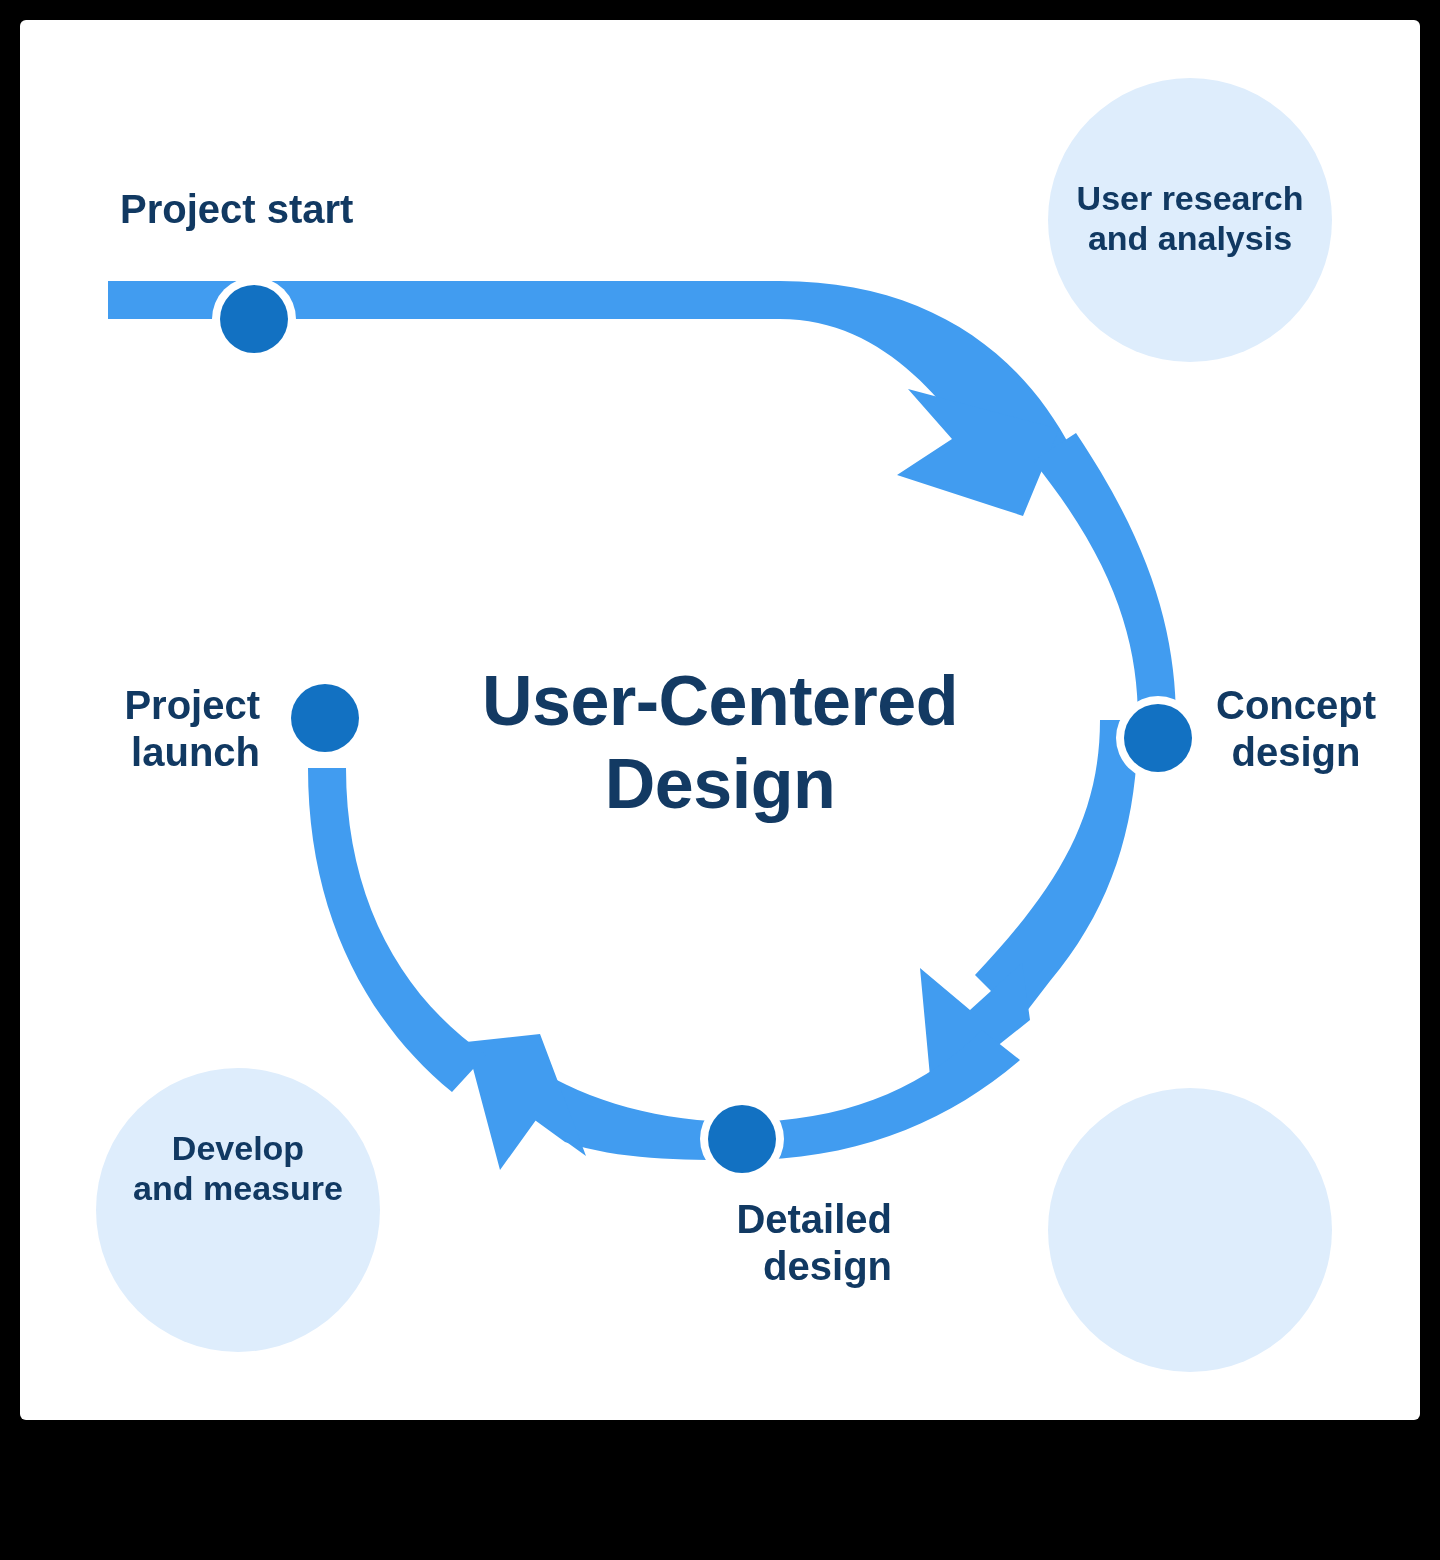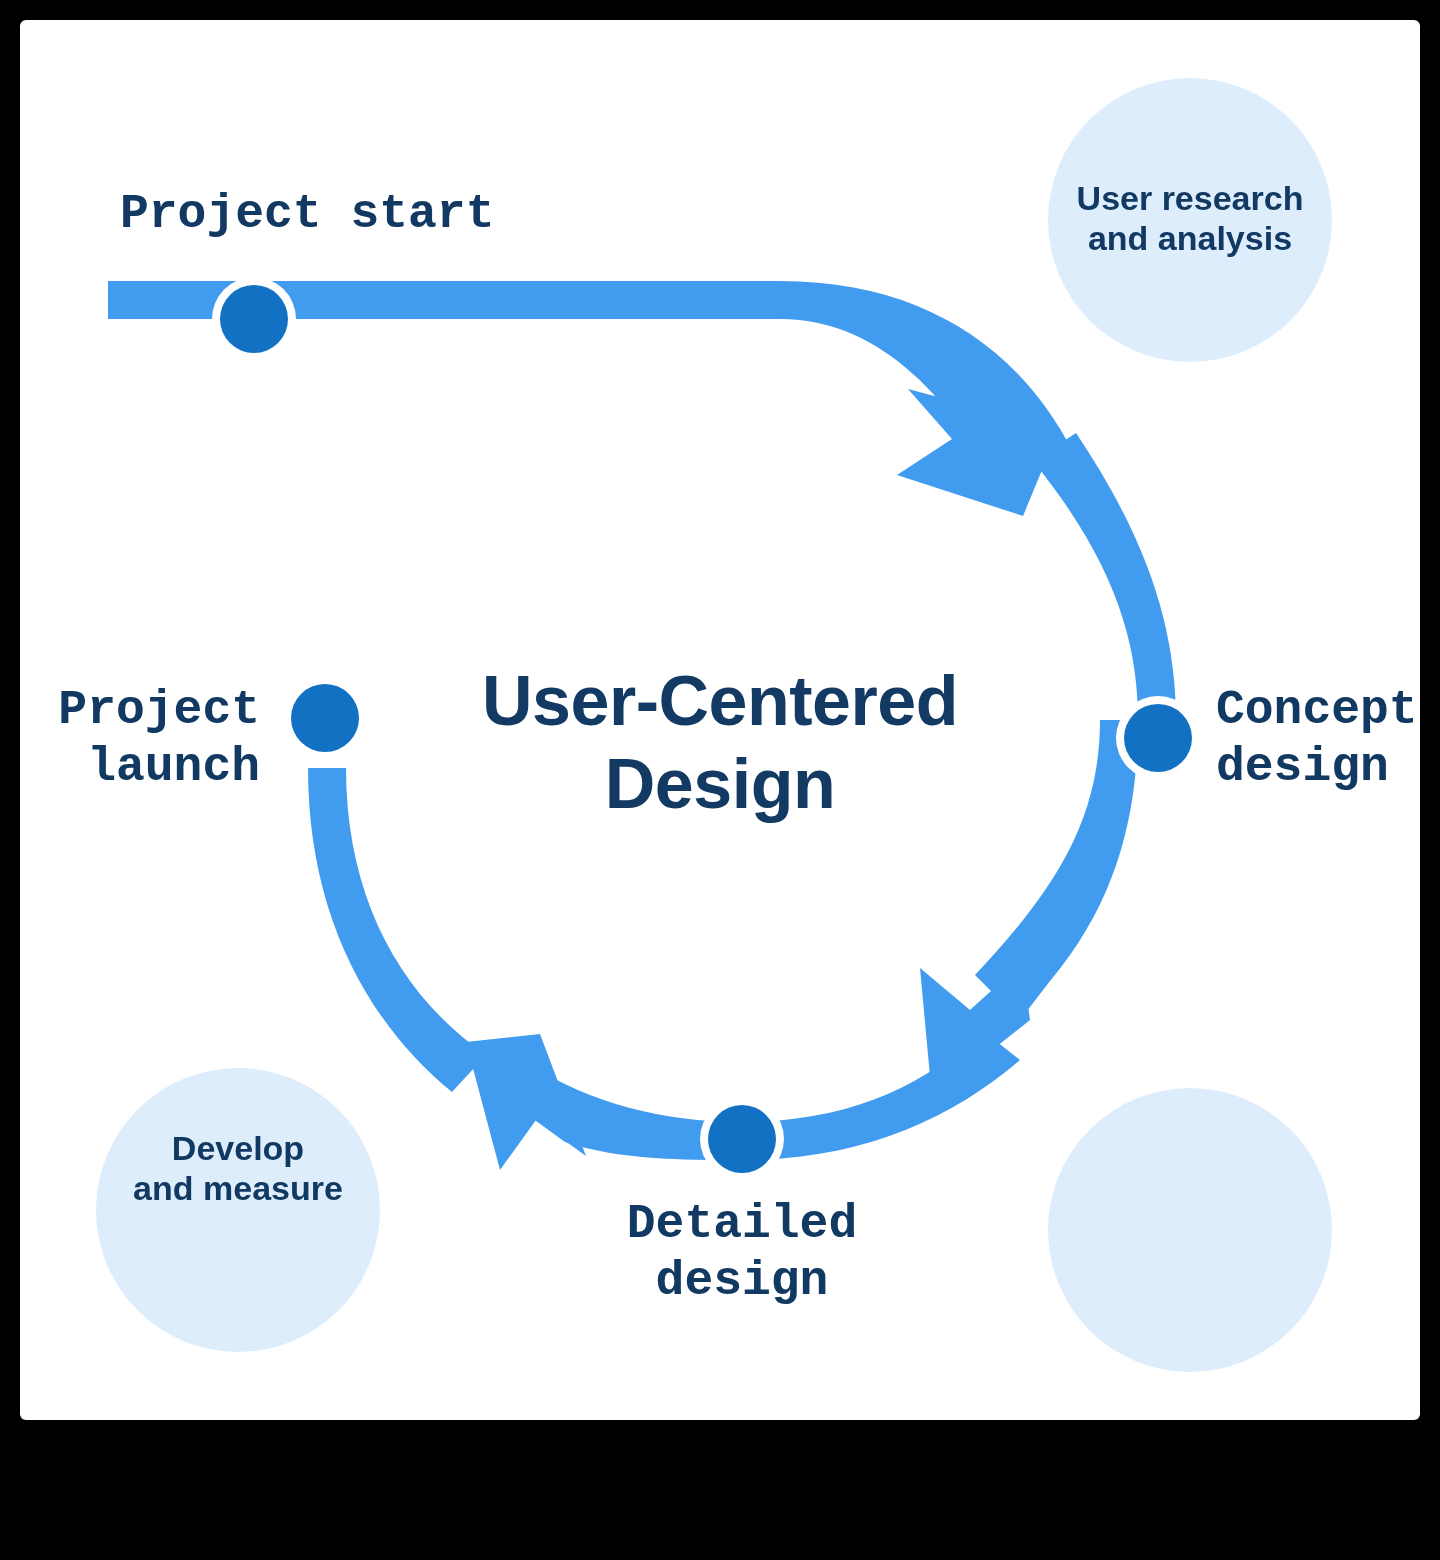--- a/index.html
+++ b/index.html
@@ -42,22 +42,21 @@
     color: #113962;
     font-weight: bold;
     line-height: 1.18;
     white-space: pre-line;
   }
   .soft-label {
     font-size: 34px;
     text-align: center;
   }
   .node-label {
-    font-size: 48px;
-    font-family: Liberation Mono, monospace;
+    font-size: 40px;
   }
   #center-title {
     position: absolute;
     left: 350px;
     top: 600px;
     width: 700px;
     text-align: center;
     color: #133A63;
     font-weight: bold;
     font-size: 70px;
@@ -153,24 +152,24 @@
         <circle cx="305" cy="698" r="42" fill="#ffffff"></circle>
         <circle cx="305" cy="698" r="34" fill="#1271C2"></circle>
       </g>
     </svg>
 
     <div id="center-title">User-Centered
 Design</div>
 
     <div class="lbl node-label" style="left:100px; top:166px; text-align:left;">Project start</div>
 
-    <div class="lbl node-label" style="left:1196px; top:662px; text-align:left;">Concept
+    <div class="lbl node-label" style="left:1196px; top:662px; text-align:center;">Concept
 design</div>
 
-    <div class="lbl node-label" style="left:572px; top:1176px; width:300px; text-align:center;">Detailed
+    <div class="lbl node-label" style="left:572px; top:1176px; width:300px; text-align:right;">Detailed
 design</div>
 
     <div class="lbl node-label" style="left:20px; top:662px; width:220px; text-align:right;">Project
 launch</div>
 
     <div class="lbl soft-label" style="left:1026px; top:158px; width:288px;">User research
 and analysis</div>
 
 
     <div class="lbl soft-label" style="left:74px; top:1108px; width:288px;">Develop

